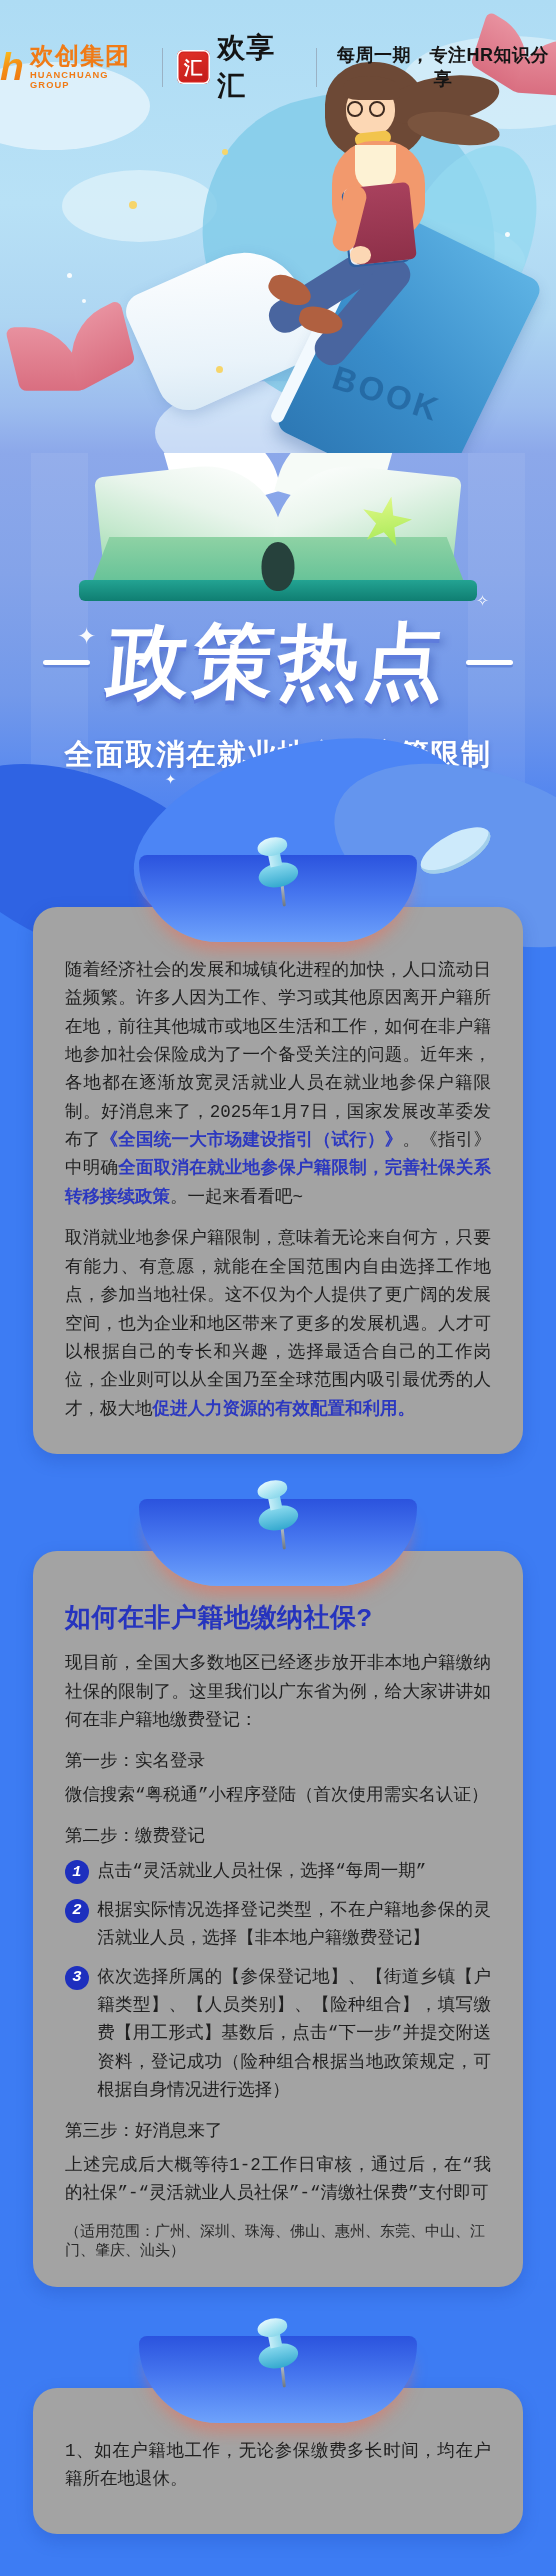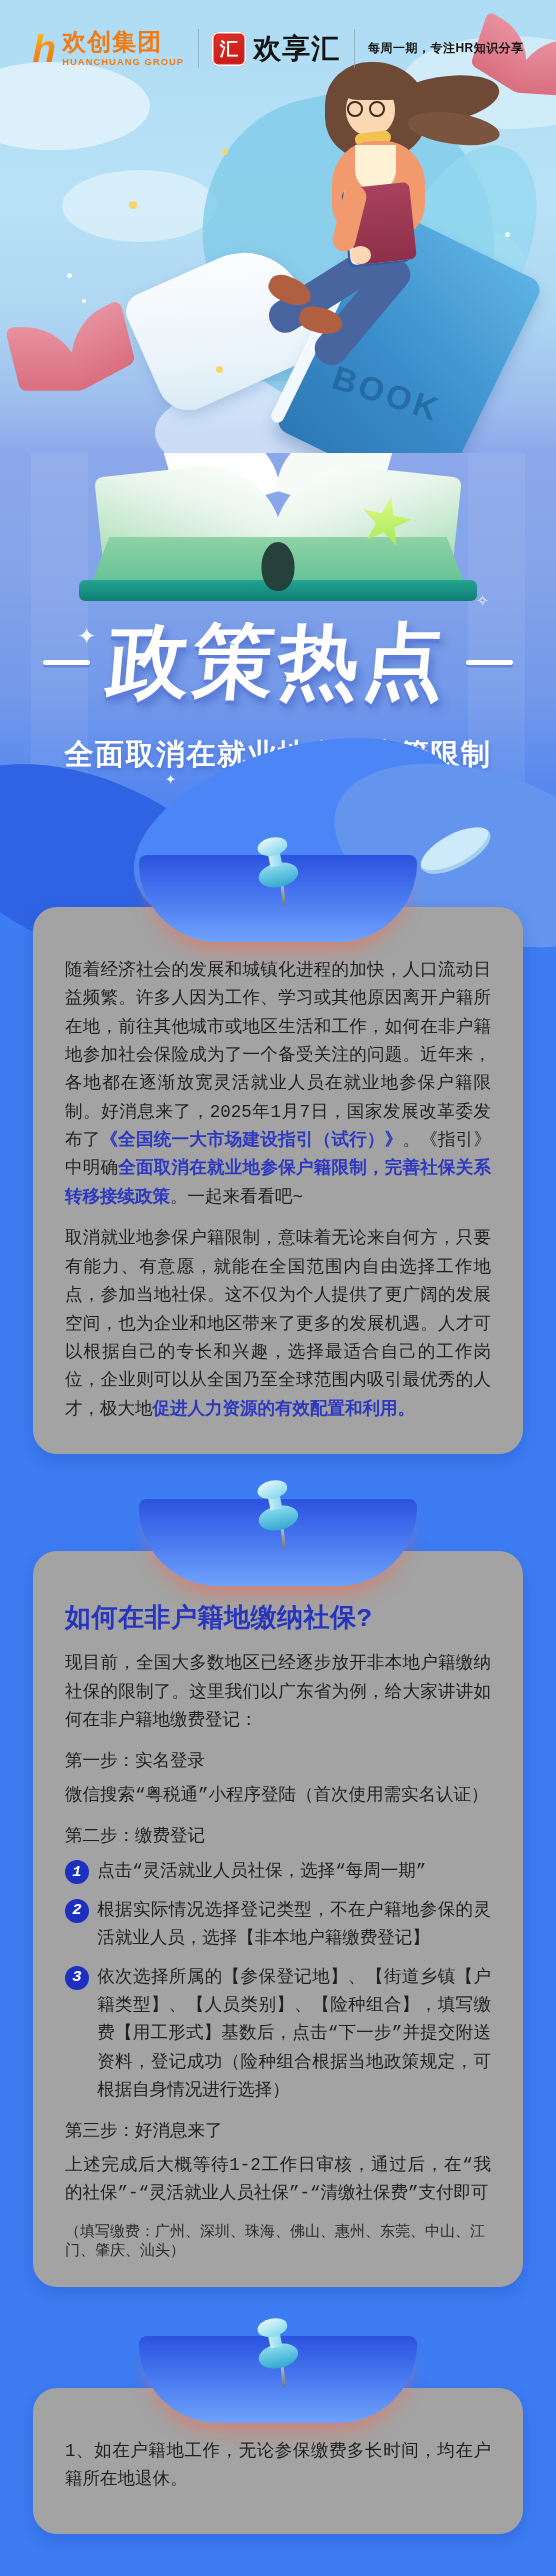--- a/index.html
+++ b/index.html
@@ -24,21 +24,21 @@
     -webkit-background-clip:text; background-clip:text; color:transparent; }
   .brand-text { display:flex; flex-direction:column; line-height:1.05; }
   .brand-cn { font-size:24px; font-weight:900; color:#f07b16; letter-spacing:1px; }
   .brand-en { font-size:9.3px; font-weight:700; color:#f07b16; letter-spacing:1.1px; margin-top:3.1px; }
   .vdiv { width:1px; height:39px; background:#8d9aab; opacity:.65; }
   .pub { display:flex; align-items:center; gap:7.2px; }
   .seal { width:34px; height:34px; background:linear-gradient(160deg,#e23327,#c01818); border-radius:6.2px;
     display:flex; align-items:center; justify-content:center; box-shadow:inset 0 0 0 1.5px #fff, inset 0 0 0 3.1px #d42420; }
   .seal span { color:#fff; font-size:18.5px; font-weight:900; font-family:"Liberation Serif","DejaVu Serif",serif; }
   .pub-name { font-size:28px; font-weight:900; color:#141414; font-family:"Liberation Serif","DejaVu Serif",serif; letter-spacing:1px; }
-  .tagline { font-size:12px; font-weight:800; color:#151515; letter-spacing:0.5px;text-align:center; }
+  .tagline { font-size:18px; font-weight:800; color:#151515; letter-spacing:0.5px;text-align:center; }
 
   .illus { position:absolute; left:0; top:77px; width:556px; height:376px; }
   .splash { position:absolute; left:206px; top:15.5px; width:289px; height:309px; background:#7fcbe9; opacity:.8; border-radius:48% 52% 55% 45%; transform:rotate(-12deg); }
   .splash2 { position:absolute; left:402px; top:62px; width:124px; height:222px; background:#93d8f0; opacity:.8; border-radius:50%; transform:rotate(24deg); }
   .wbook { position:absolute; left:139px; top:185px; width:170px; height:129px; background:linear-gradient(200deg,#ffffff,#e9f3fa 70%,#d7e8f4); border-radius:18.5px 62px 15.5px 31px; transform:rotate(-24deg); box-shadow:0 5.2px 12.4px rgba(70,110,170,.25); }
   .bbook { position:absolute; left:319px; top:155px; width:180px; height:247px; transform:rotate(26deg); background:linear-gradient(200deg,#5eb3e4 0%,#3a8ecb 55%,#2d78b4 100%); border-radius:13.4px; box-shadow:0 8.2px 15.5px rgba(40,80,140,.3); }
   .bbook::before { content:""; position:absolute; left:-8.2px; top:5.2px; bottom:5.2px; width:13.4px; background:#f2f9fe; border-radius:7.2px; }
   .bbook-label { position:absolute; left:31px; top:149px; font-size:33px; font-weight:900; letter-spacing:3.1px; color:rgba(24,84,140,.55); transform:rotate(-8deg); }
   .pinkbook { position:absolute; width:103px; height:62px; }
   .pinkbook .w { position:absolute; width:54px; height:57px; background:linear-gradient(180deg,#e8919f,#d96e80); border-radius:8.2px 36px 5.2px 5.2px; }
@@ -268,21 +268,21 @@
         <div class="item">
           <span class="num">2</span>
           <span>根据实际情况选择登记类型，不在户籍地参保的灵活就业人员，选择【非本地户籍缴费登记】</span>
         </div>
         <div class="item">
           <span class="num">3</span>
           <span>依次选择所属的【参保登记地】、【街道乡镇【户籍类型】、【人员类别】、【险种组合】，填写缴费【用工形式】基数后，点击“下一步”并提交附送资料，登记成功（险种组合根据当地政策规定，可根据自身情况进行选择）</span>
         </div>
         <div class="steplab">第三步：好消息来了</div>
         <p class="p" style="margin-bottom:12px">上述完成后大概等待1-2工作日审核，通过后，在“我的社保”-“灵活就业人员社保”-“清缴社保费”支付即可</p>
-        <div class="scope">（填写缴费：广州、深圳、珠海、佛山、惠州、东莞、中山、江门、肇庆、汕头）</div>
+        <div class="scope">（适用范围：广州、深圳、珠海、佛山、惠州、东莞、中山、江门、肇庆、汕头）</div>
       </div>
     </div>
 
     <div class="card-wrap cw3">
       <div class="notch"></div>
       <div class="pin">
           <i class="needle"></i>
           <i class="base"></i>
           <i class="neck"></i>
           <i class="cap"></i>

